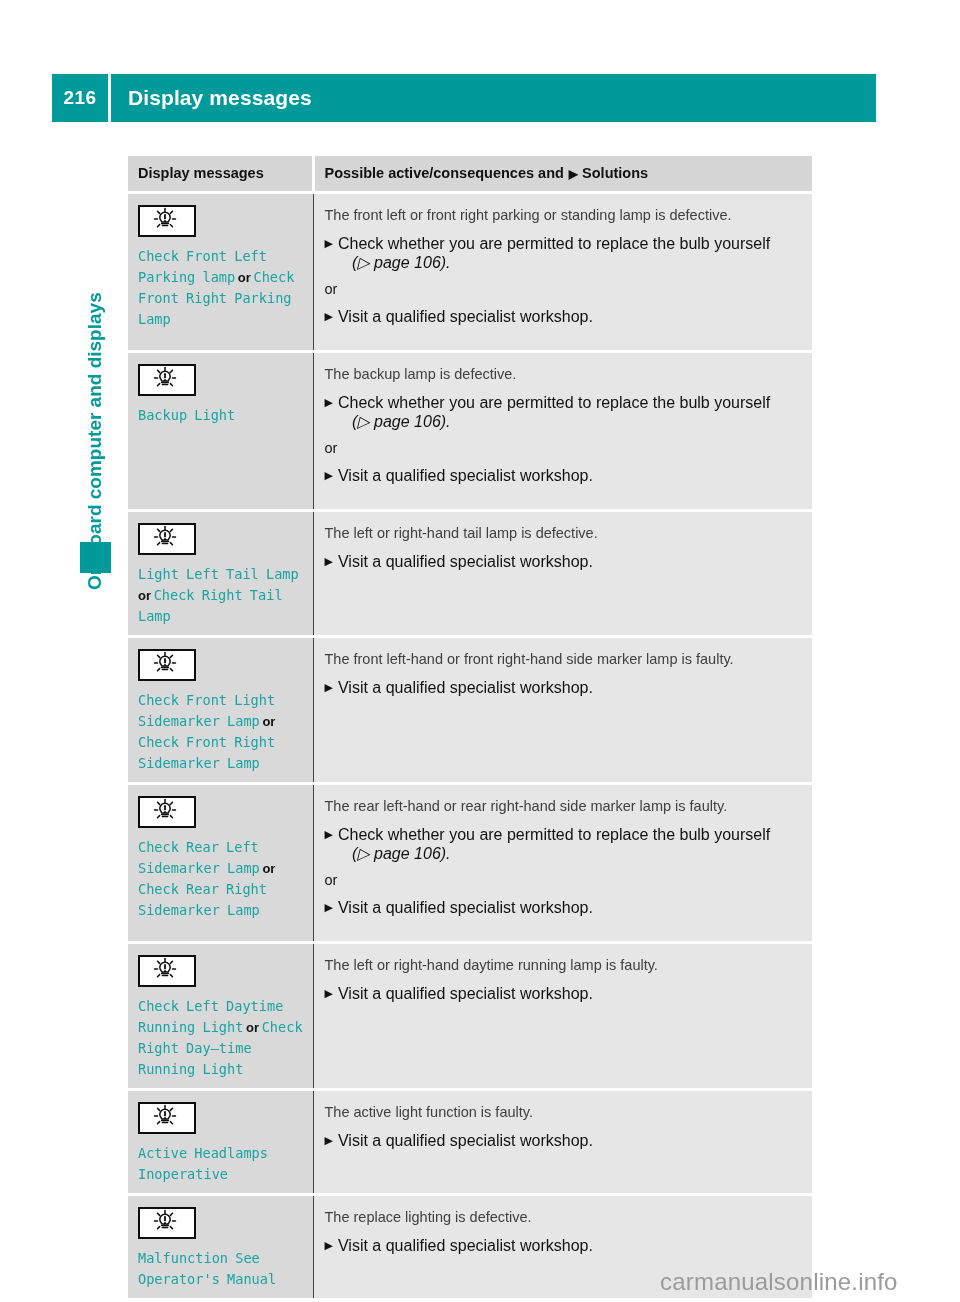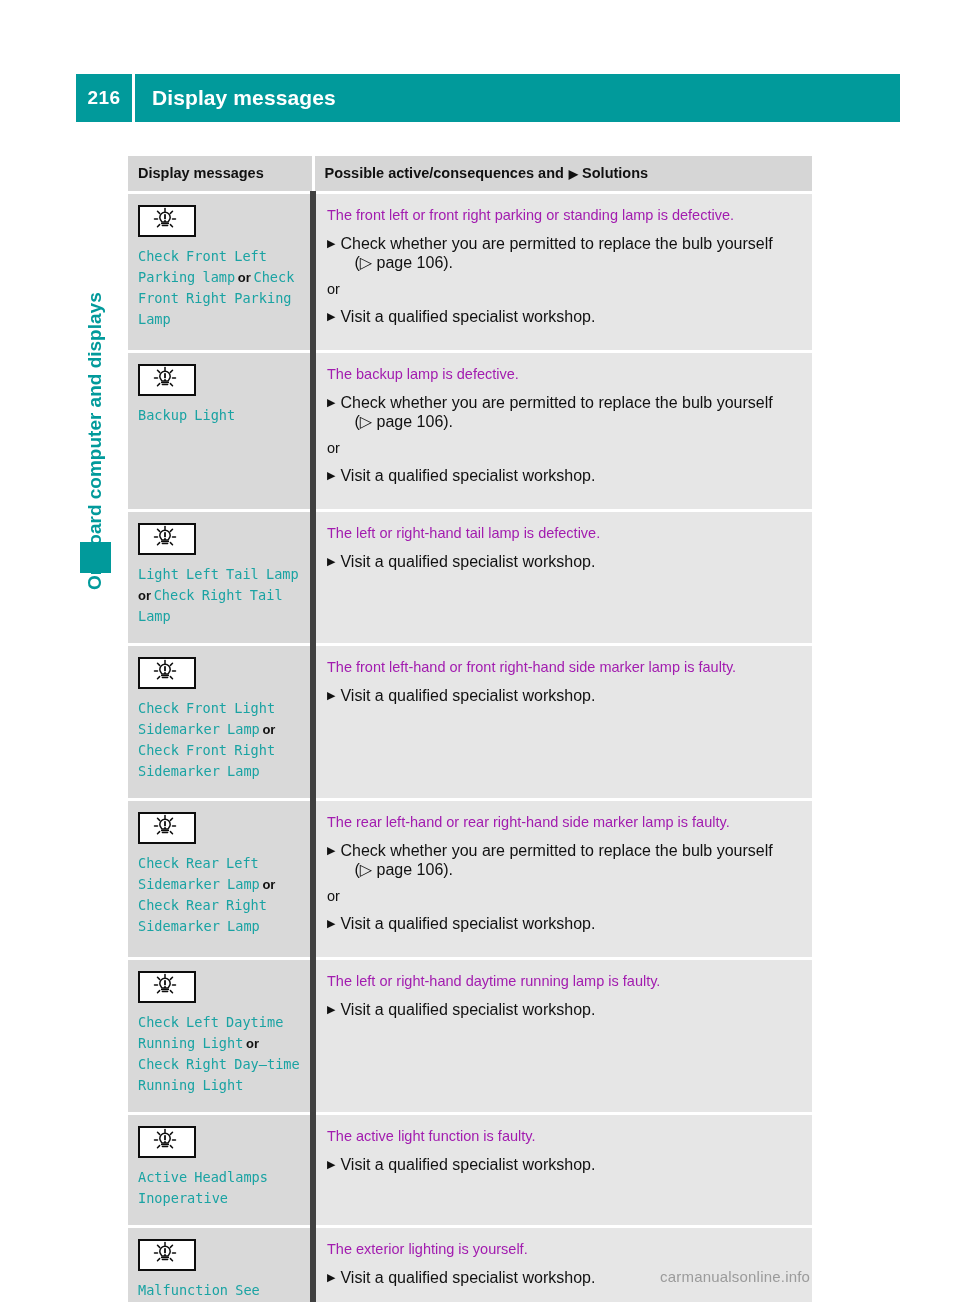--- a/index.html
+++ b/index.html
@@ -12,21 +12,21 @@
     width: 960px;
     height: 1302px;
     position: relative;
     font-family: "Liberation Sans", sans-serif;
     overflow: hidden;
   }
 
   
   .page-header {
     position: absolute;
-    left: 76px;
+    left: 52px;
     top: 74px;
     width: 824px;
     height: 48px;
     background: #019a9b;
     display: flex;
     align-items: stretch;
   }
   .page-number {
     width: 56px;
     flex: 0 0 56px;
@@ -114,22 +114,22 @@
     border-right: 3px solid #ffffff;
   }
 
   .msg-table tbody td {
     vertical-align: top;
     border: 0;
     border-top: 3px solid #ffffff;
   }
   .msg-table tbody td.cell-left {
     background: #d9d9d9;
-    border-right: 6px solid #404040;
-    padding: 11px 8px 16px 10px;
+    border-right: 1px solid #404040;
+    padding: 11px 8px 8px 10px;
   }
   .msg-table tbody td.cell-right {
     background: #e6e6e6;
     padding: 12px 12px 16px 11px;
   }
 
   
   .lamp-icon {
     width: 54px;
     height: 28px;
@@ -152,21 +152,21 @@
     font-family: "Liberation Sans", sans-serif;
     font-size: 13px;
     font-weight: bold;
     color: #111111;
   }
 
   
   .cause {
     font-size: 14.5px;
     line-height: 19px;
-    color: #a21caf;
+    color: #404040;
     margin: 0 0 9px 0;
   }
   .sol-item {
     display: flex;
     align-items: flex-start;
     margin: 0 0 8px 0;
   }
   .sol-bullet {
     flex: 0 0 auto;
     color: #111111;
@@ -177,37 +177,38 @@
   }
   .sol-text {
     flex: 1 1 auto;
     font-size: 16px;
     line-height: 19px;
     color: #111111;
   }
   .sol-sub {
     display: block;
     padding-left: 14px;
+    font-style: italic;
   }
   .or-line {
     font-size: 14.5px;
     line-height: 19px;
     color: #111111;
     margin: 0 0 8px 0;
   }
   .pageref {
     white-space: nowrap;
   }
 
   
   .watermark {
     position: absolute;
     left: 660px;
     top: 1268px;
-    font-size: 15px;
+    font-size: 24px;
     color: #9b9b9b;
     letter-spacing: 0.2px;
     white-space: nowrap;
   }
 </style>
 </head>
 <body>
 
 <div class="page-header">
   <div class="page-number">216</div>
@@ -491,21 +492,21 @@
               </g>
               <g fill="#0d0d0d">
                 <rect x="24.1" y="7.2" width="1.8" height="5.0"></rect>
                 <rect x="24.1" y="13.2" width="1.8" height="1.8"></rect>
               </g>
             </svg>
           </span>
           <div class="msg-text"><span>Malfunction See Operator's Manual</span></div>
         </td>
         <td class="cell-right">
-          <p class="cause">The exterior lighting is yourself.</p>
+          <p class="cause">The replace lighting is defective.</p>
           <div class="sol-item">
             <span class="sol-bullet">▶</span>
             <span class="sol-text">Visit a qualified specialist workshop.</span>
           </div>
         </td>
       </tr>
     </tbody>
 </table>
 
 <div class="watermark">carmanualsonline.info</div>

